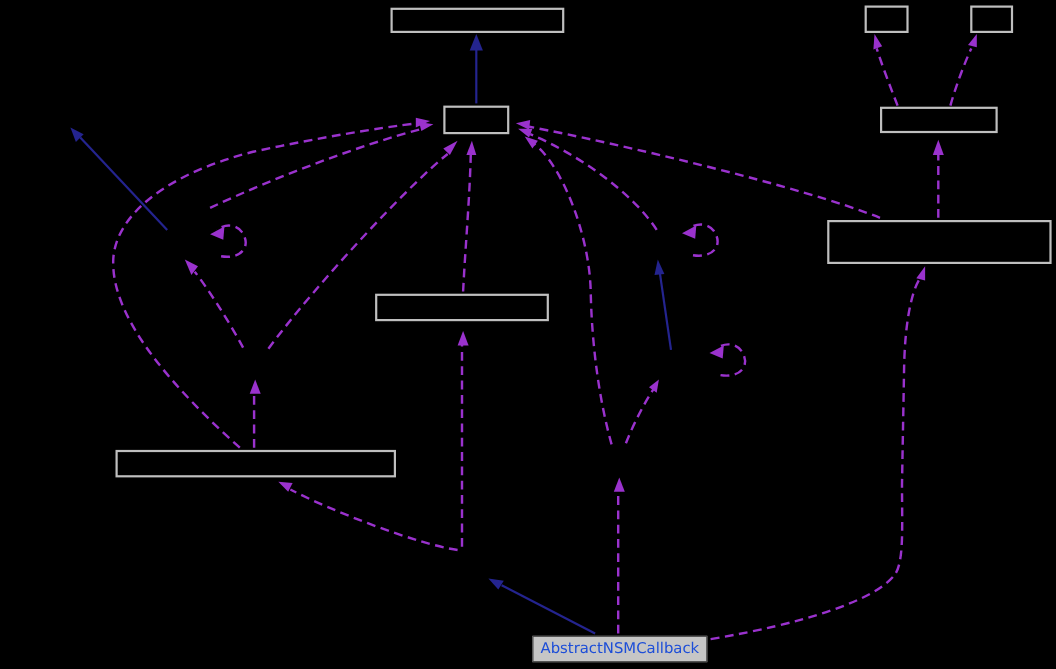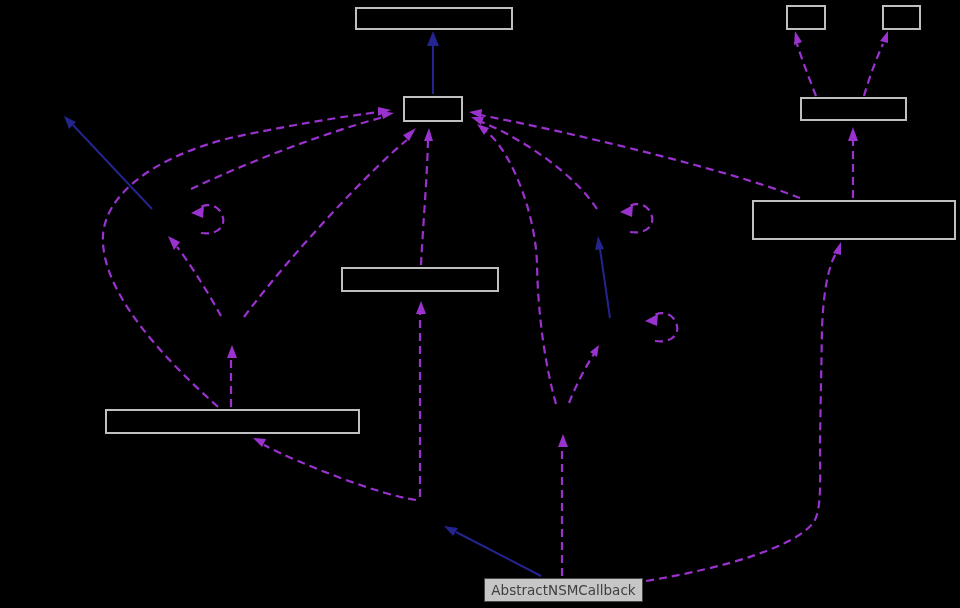--- a/index.html
+++ b/index.html
@@ -1,20 +1,20 @@
 <!DOCTYPE html>
 <html><head>
 <meta charset="utf-8">
 <style>
   html,body{margin:0;padding:0;background:#000;width:960px;height:608px;overflow:hidden;}
   .stage{position:relative;width:960px;height:608px;background:#000;font-family:"DejaVu Sans",sans-serif;}
   .edges{position:absolute;left:0;top:0;width:960px;height:608px;}
   .node{position:absolute;box-sizing:border-box;border:2px solid #bfbfbf;background:transparent;}
   .node.main{background:#c6c6c6;border:1px solid #474747;display:flex;align-items:center;justify-content:center;}
-  .node.main span{font-size:13.5px;color:#404040;white-space:nowrap;}
+  .node.main span{font-size:13.5px;color:#1d4ed8;white-space:nowrap;}
   path.dashed{stroke-dasharray:8 5;fill:none;stroke-width:2.2;}
   path.solid{fill:none;stroke-width:2;}
 </style>
 </head>
 <body>
 
 <div class="stage">
 
   <svg class="edges" width="960" height="608" viewBox="0 0 960 608">
 

